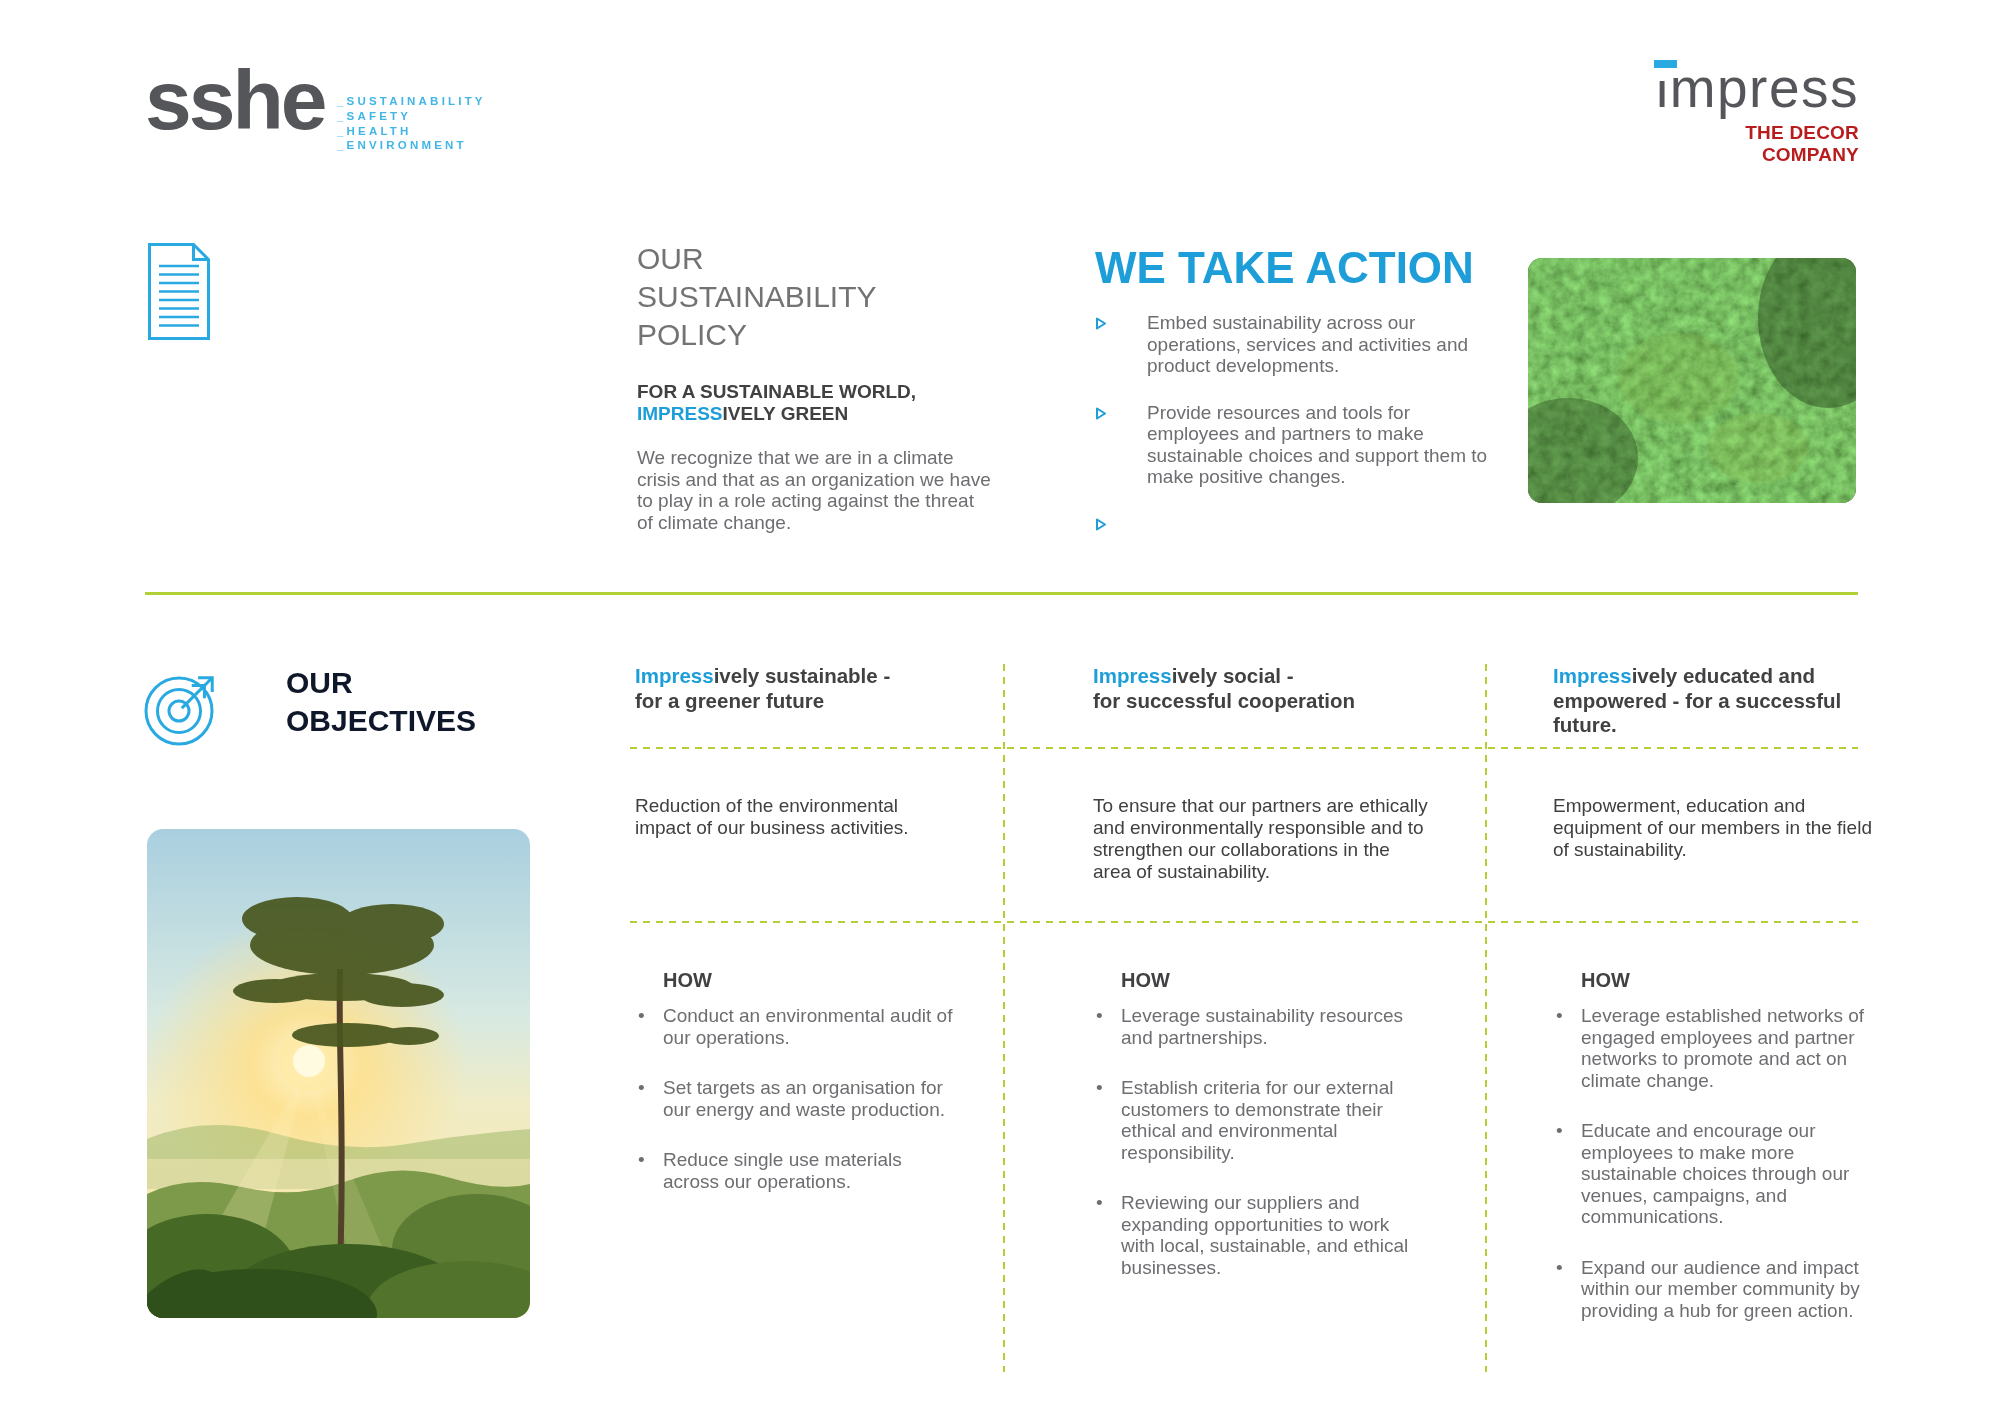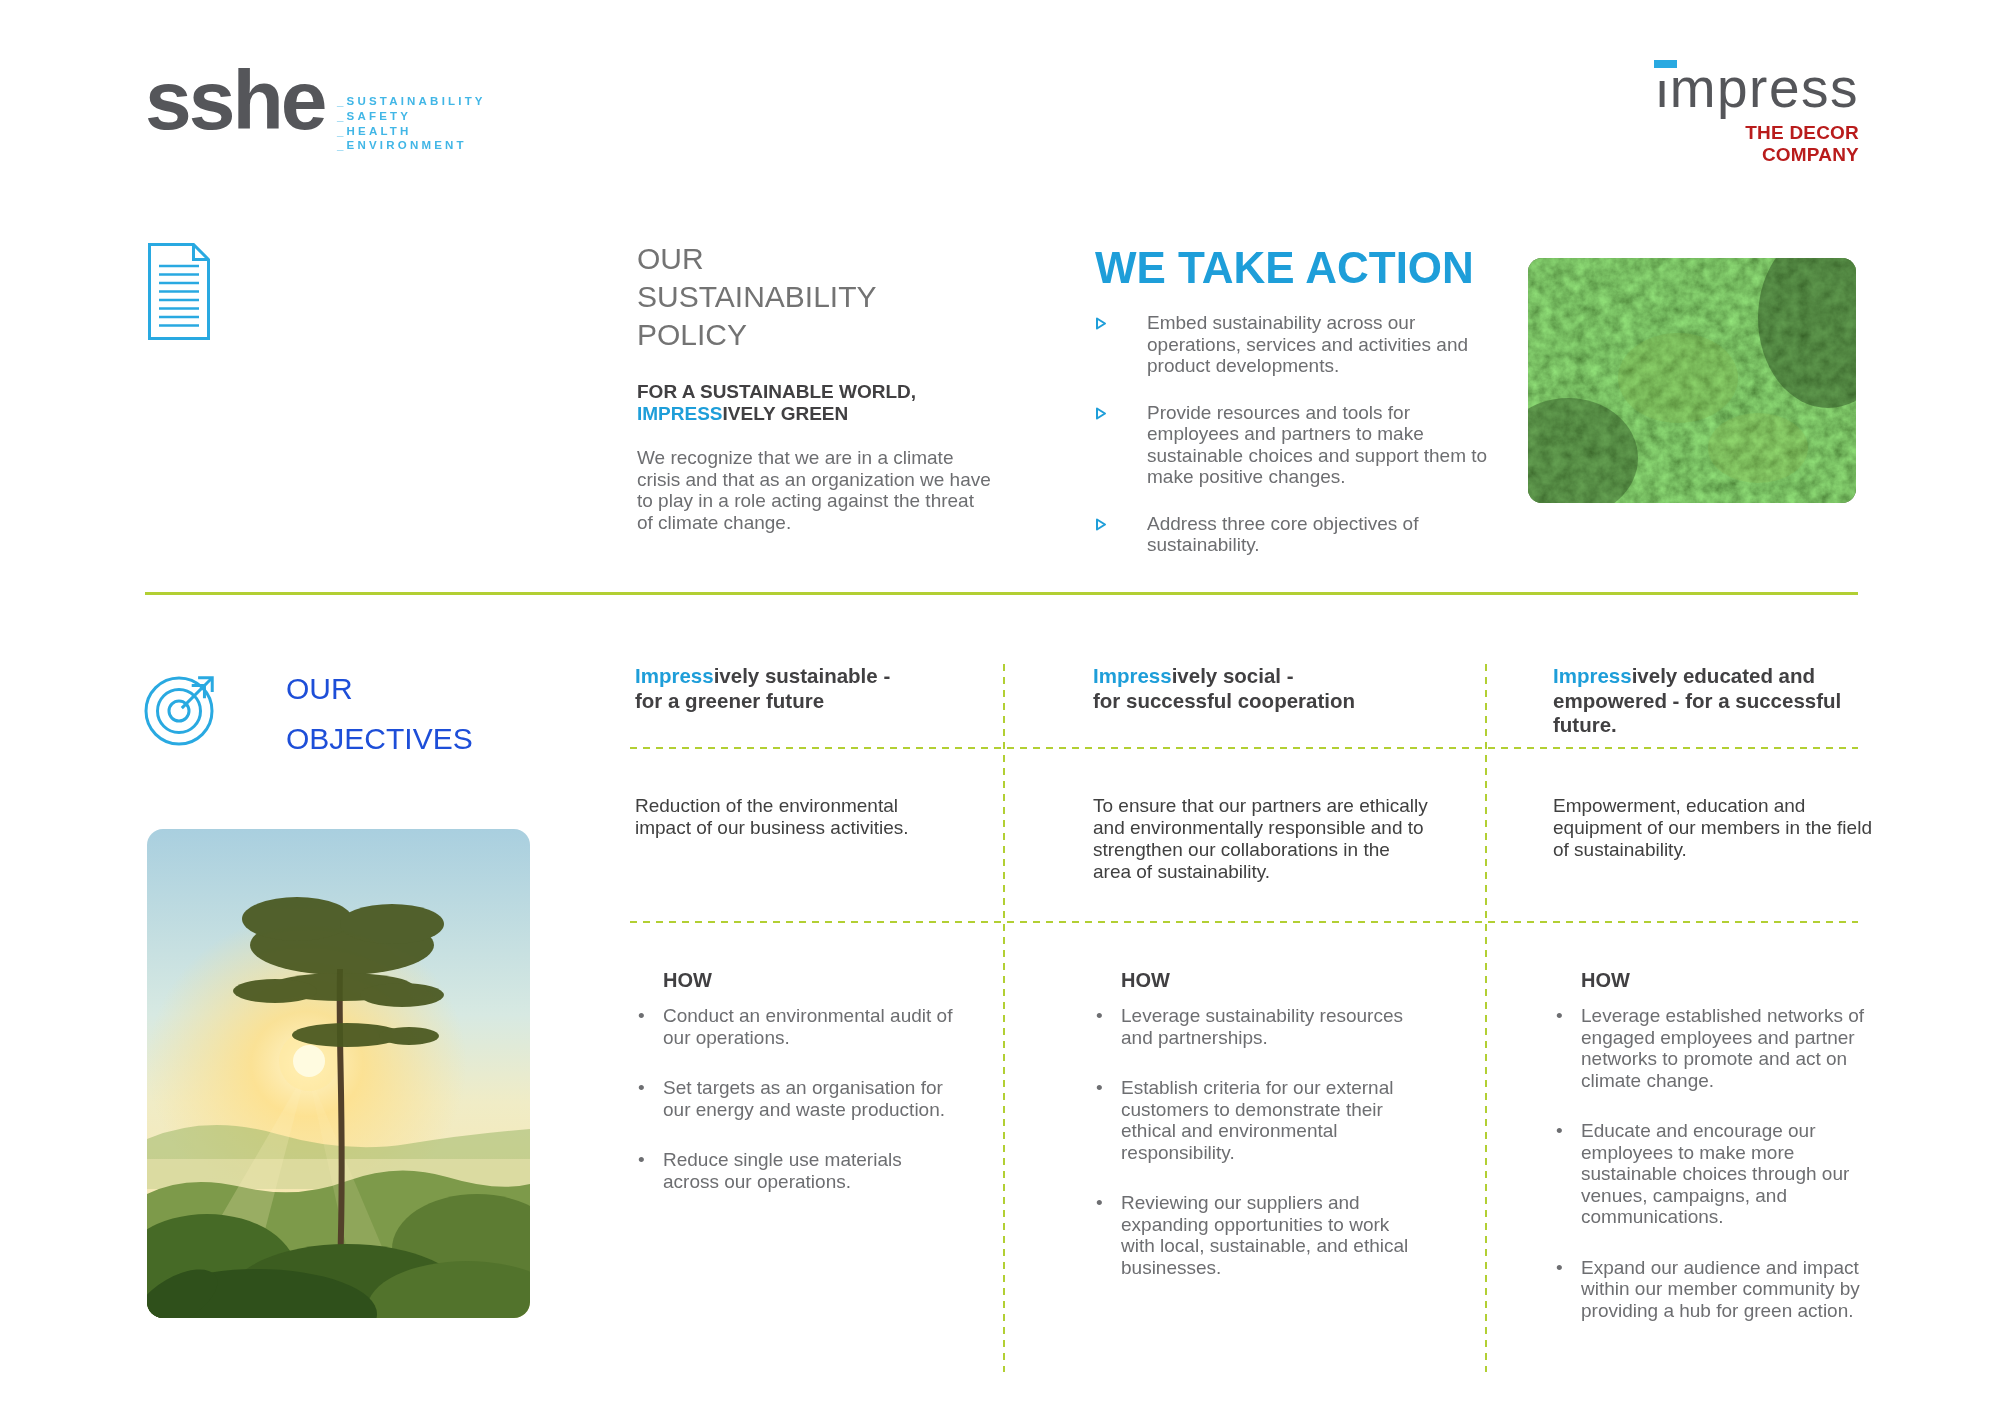--- a/index.html
+++ b/index.html
@@ -40,22 +40,22 @@
 
   .photo{overflow:hidden;}
   #forest-photo{left:1528px;top:258px;width:328px;height:245px;border-radius:14px;}
   #sunrise-photo{left:147px;top:829px;width:383px;height:489px;border-radius:16px;}
   .photo svg{display:block;width:100%;height:100%;}
 
   #divider{left:145px;top:592px;width:1713px;height:3px;background:#b2cf33;}
 
   
   #target-icon{left:141px;top:660px;}
-  #obj-title{left:286px;top:664px;width:205px;font-size:30px;line-height:50px;
-             font-weight:400;color:#1d4ed8;}
+  #obj-title{left:286px;top:664px;width:205px;font-size:30px;line-height:38px;
+             font-weight:700;color:#0f172a;}
 
   .vdash{position:absolute;top:664px;height:708px;width:2px;
          background:repeating-linear-gradient(to bottom,#b2cf33 0 7px,transparent 7px 13px);}
   #vdash-1{left:1003px;} #vdash-2{left:1485px;}
   .hdash{position:absolute;left:630px;width:1228px;height:2px;
          background:repeating-linear-gradient(to right,#b2cf33 0 7px,transparent 7px 13px);}
   #hdash-1{top:747px;} #hdash-2{top:921px;}
 
   .obj-heading{position:absolute;top:664px;font-size:20.5px;line-height:24.5px;
                font-weight:700;color:#414042;}
@@ -135,21 +135,20 @@
       <div class="action-item">
         <svg width="12" height="15" viewBox="0 0 12 15">
             <path d="M2 2.5 L10 7.5 L2 12.5 Z" fill="none" stroke="#1e9ed9" stroke-width="2" stroke-linejoin="round"></path>
           </svg>
         <span class="txt">Provide resources and tools for employees and partners to make sustainable choices and support them to make positive changes.</span>
       </div>
       <div class="action-item">
         <svg width="12" height="15" viewBox="0 0 12 15">
             <path d="M2 2.5 L10 7.5 L2 12.5 Z" fill="none" stroke="#1e9ed9" stroke-width="2" stroke-linejoin="round"></path>
           </svg>
-        <span class="txt">Address three core objectives of sustainability.</span>
       </div>
     </div>
   </div>
 
   <div class="abs photo" id="forest-photo">
     <svg viewBox="0 0 328 245" preserveAspectRatio="none">
       <defs>
         <filter id="fnoise" x="0" y="0" width="100%" height="100%">
           <feTurbulence type="fractalNoise" baseFrequency="0.085" numOctaves="4" seed="11"></feTurbulence>
           <feColorMatrix type="matrix" values="0 0.25 0 0 0.06  0 0.62 0 0 0.20  0 0.18 0 0 0.03  0 0 0 0 1"></feColorMatrix>

